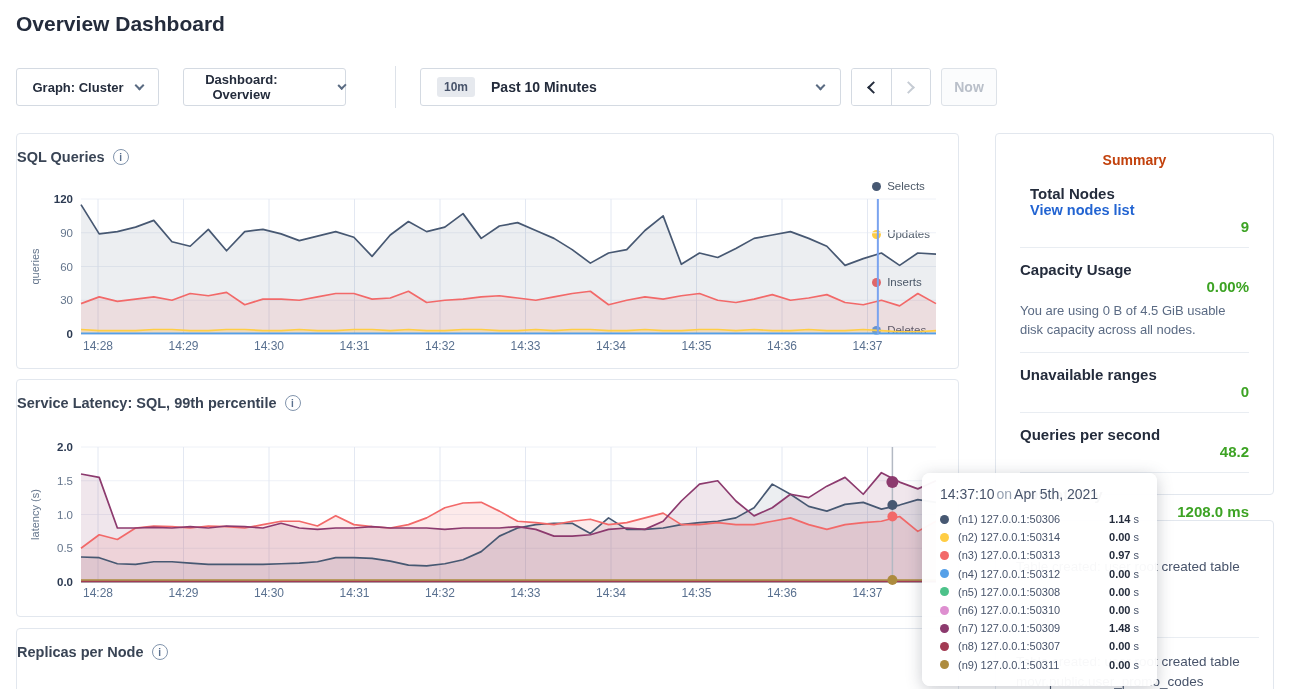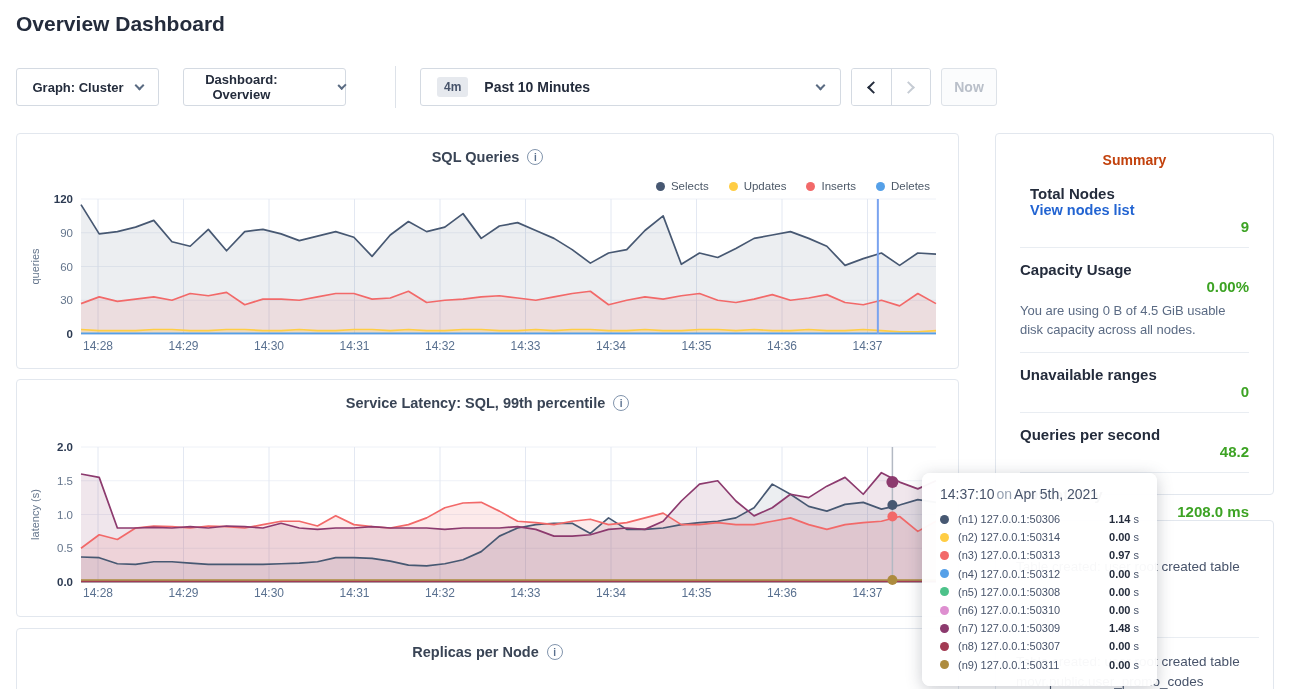--- a/index.html
+++ b/index.html
@@ -30,25 +30,25 @@
   .chev-left { border-right:2.5px solid #242c3c; border-bottom:2.5px solid #242c3c; transform:rotate(135deg); margin-left:4px; }
   .chev-right { border-right:2.5px solid #c6ccd4; border-bottom:2.5px solid #c6ccd4; transform:rotate(-45deg); margin-right:4px; }
   .now-btn { position:absolute; left:941px; top:68px; width:56px; height:38px; background:#fbfcfd; border:1px solid #dde2e8;
     border-radius:3px; font-size:14px; font-weight:bold; color:#b9bfc9; cursor:default; }
 
   
   .panel { position:absolute; background:#fff; border:1px solid #e2e7ee; border-radius:4px; }
   #panel-sql { left:16px; top:133px; width:943px; height:236px; }
   #panel-latency { left:16px; top:379px; width:943px; height:238px; }
   #panel-replicas { left:16px; top:628px; width:943px; height:200px; }
-  .chart-title-row { position:absolute; top:15px; left:0; right:0; display:flex; justify-content:center; align-items:center; gap:8px;
+  .chart-title-row { position:absolute; top:15px; left:0; right:0; display:flex; justify-content:flex-start; align-items:center; gap:8px;
     font-size:14.5px; font-weight:bold; color:#394455; }
   .info-icon { width:16px; height:16px; border:1px solid #8295ad; border-radius:50%; color:#5a708e; font-size:10px; font-weight:600;
     display:flex; align-items:center; justify-content:center; font-style:normal; cursor:pointer; }
-  .legend-row { position:absolute; top:46px; right:28px; display:flex; gap:20px; font-size:11.5px; color:#4c5867; }
+  .legend-row { position:absolute; top:46px; right:28px; display:flex; gap:36px; font-size:11.5px; color:#4c5867;flex-direction:column; }
   .legend-item { display:flex; align-items:center; gap:6px; cursor:pointer; }
   .legend-dot { width:9px; height:9px; border-radius:50%; }
   svg.chart { position:absolute; left:0; width:941px; height:174px; }
 
   
   #summary-card { left:995px; top:133px; width:279px; height:362px; }
   .summary-heading { margin-top:18px; text-align:center; font-size:14px; font-weight:bold; color:#c2410c; }
   .summary-rows { padding:4px 24px 0 24px; }
   .srow { padding:13px 0 12px 0; }
   .srow + .srow { border-top:1px solid #e9edf2; }
@@ -82,21 +82,21 @@
 <button class="tool-btn" style="left:16px; width:143px;">
   <span>Graph: Cluster</span>
   <span class="chev"></span>
 </button>
 <button class="tool-btn" style="left:183px; width:163px;gap:40px;">
   <span>Dashboard: Overview</span>
   <span class="chev"></span>
 </button>
 <div class="vdivider"></div>
 <div class="time-range">
-  <span class="tr-badge">4m</span>
+  <span class="tr-badge">10m</span>
   <span class="tr-label">Past 10 Minutes</span>
   <span class="chev tr-chev"></span>
 </div>
 <div class="nav-group">
   <button class="nav-btn">
       <span class="chev chev-big chev-left"></span>
     </button>
   <button class="nav-btn">
       <span class="chev chev-big chev-right"></span>
     </button>

